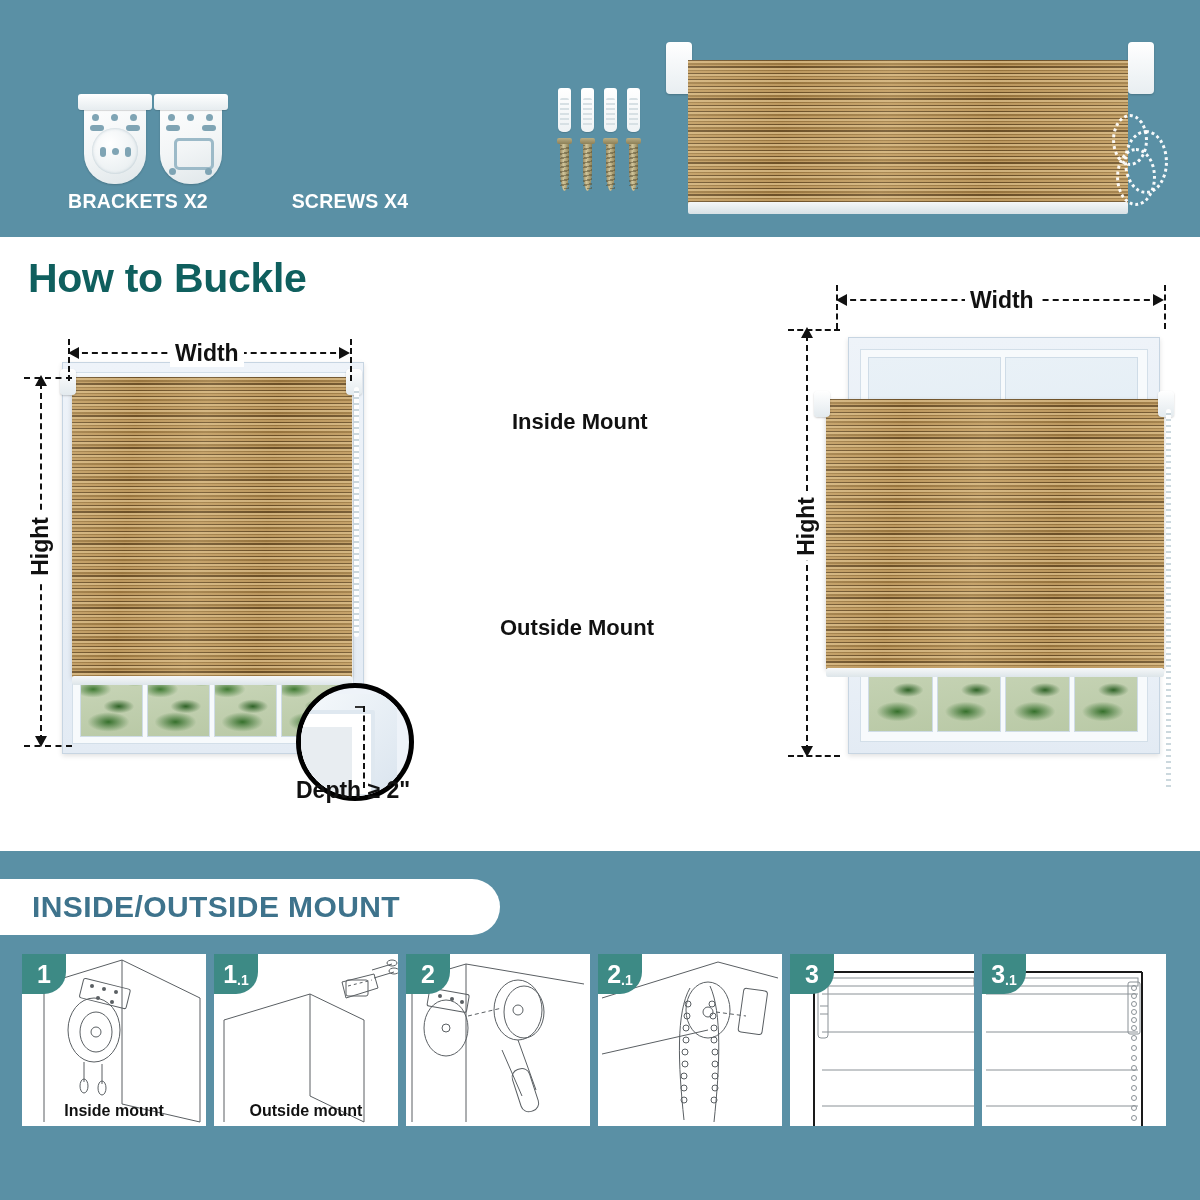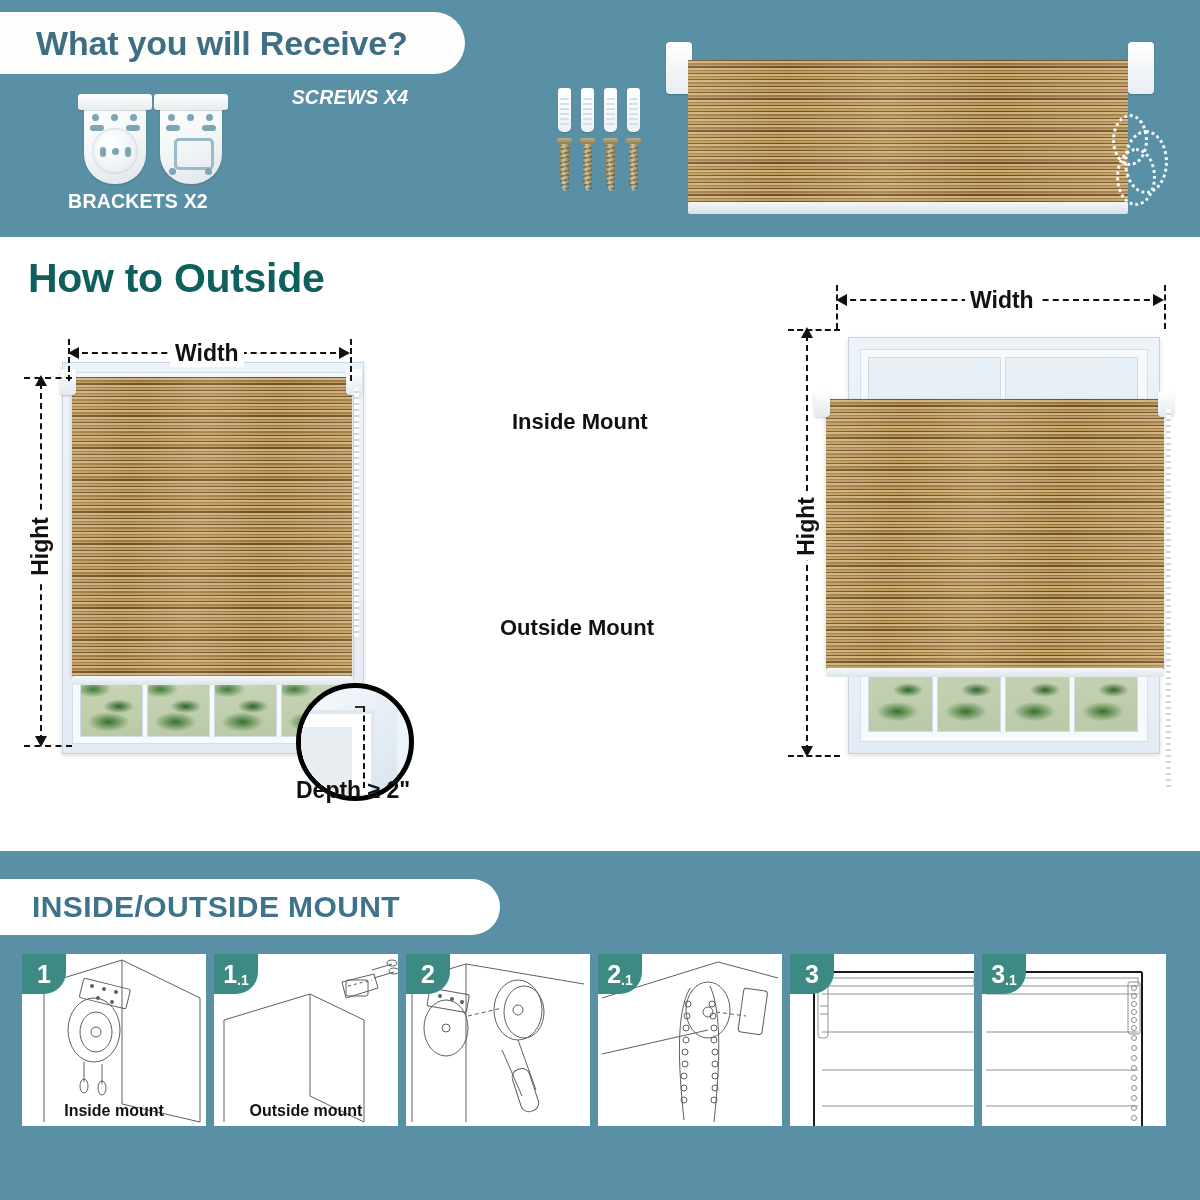--- a/index.html
+++ b/index.html
@@ -309,23 +309,20 @@
     white-space:nowrap;transform:scaleX(.86);transform-origin:left center;
   }
 </style>
 </head>
 <body>
 
 <div class="page">
 
   <div class="sec-receive">
 
-    <div class="title-pill">
-      <span>What you will Receive?</span>
-    </div>
 
     <div class="parts">
 
       <div class="part" style="left:18px;top:6px;width:240px;">
         <div class="brk-wrap">
           <div class="bracket b1">
             <div class="brk-top"></div>
             <div class="hole" style="left:8px;top:14px;width:7px;height:7px;"></div>
             <div class="hole" style="left:27px;top:14px;width:7px;height:7px;"></div>
             <div class="hole" style="left:46px;top:14px;width:7px;height:7px;"></div>
@@ -355,42 +352,42 @@
         <div class="screws-wrap">
           <div class="anchor" style="left:18px;"></div>
           <div class="anchor" style="left:41px;"></div>
           <div class="anchor" style="left:64px;"></div>
           <div class="anchor" style="left:87px;"></div>
           <div class="screw" style="left:20px;"></div>
           <div class="screw" style="left:43px;"></div>
           <div class="screw" style="left:66px;"></div>
           <div class="screw" style="left:89px;"></div>
         </div>
-        <div class="part-label" style="font-style:italic;">SCREWS X4</div>
+        <div class="part-label" style="margin-top:104px;">SCREWS X4</div>
       </div>
 
 
     </div>
 
     <div class="hero">
       <div class="hero-bracket l"></div>
       <div class="hero-bracket r"></div>
       <div class="hero-shade woven"></div>
       <div class="hero-rail"></div>
       <div class="hero-chain">
         <div class="chain-loop" style="left:0px;top:0px;width:30px;height:46px;"></div>
         <div class="chain-loop" style="left:12px;top:16px;width:38px;height:58px;"></div>
         <div class="chain-loop" style="left:4px;top:34px;width:34px;height:52px;"></div>
       </div>
     </div>
   </div>
 
   <div class="sec-measure">
 
-    <div class="h-measure">How to Outside</div>
+    <div class="h-measure">How to Buckle</div>
 
     <div class="mount-word mw-inside">Inside Mount</div>
     <div class="mount-word mw-outside">Outside Mount</div>
 
     <div>
 
       <div class="window" style="left:62px;top:125px;width:300px;height:390px;"></div>
       <div class="win-inner" style="left:72px;top:135px;width:280px;height:370px;"></div>
       <div class="panes" style="left:80px;top:420px;width:264px;height:80px;">
         <div class="pane foliage"></div>

